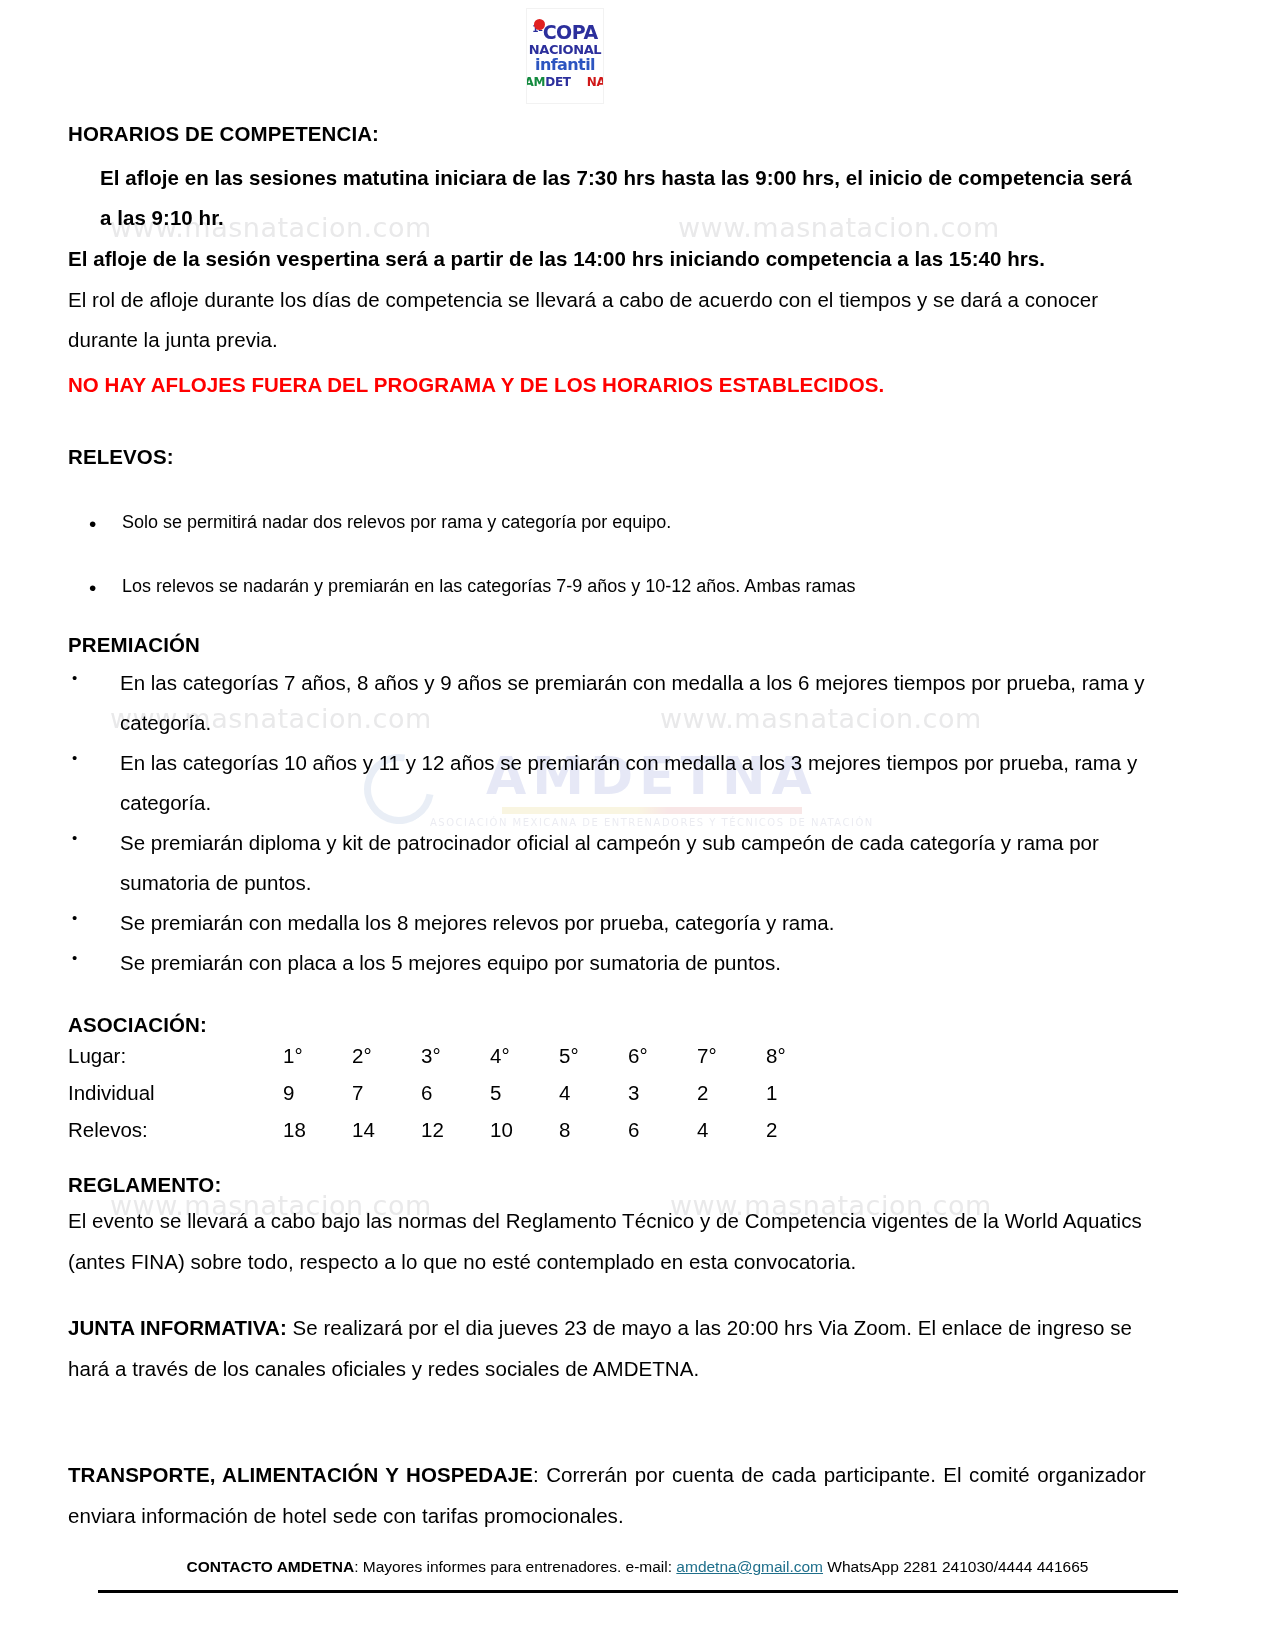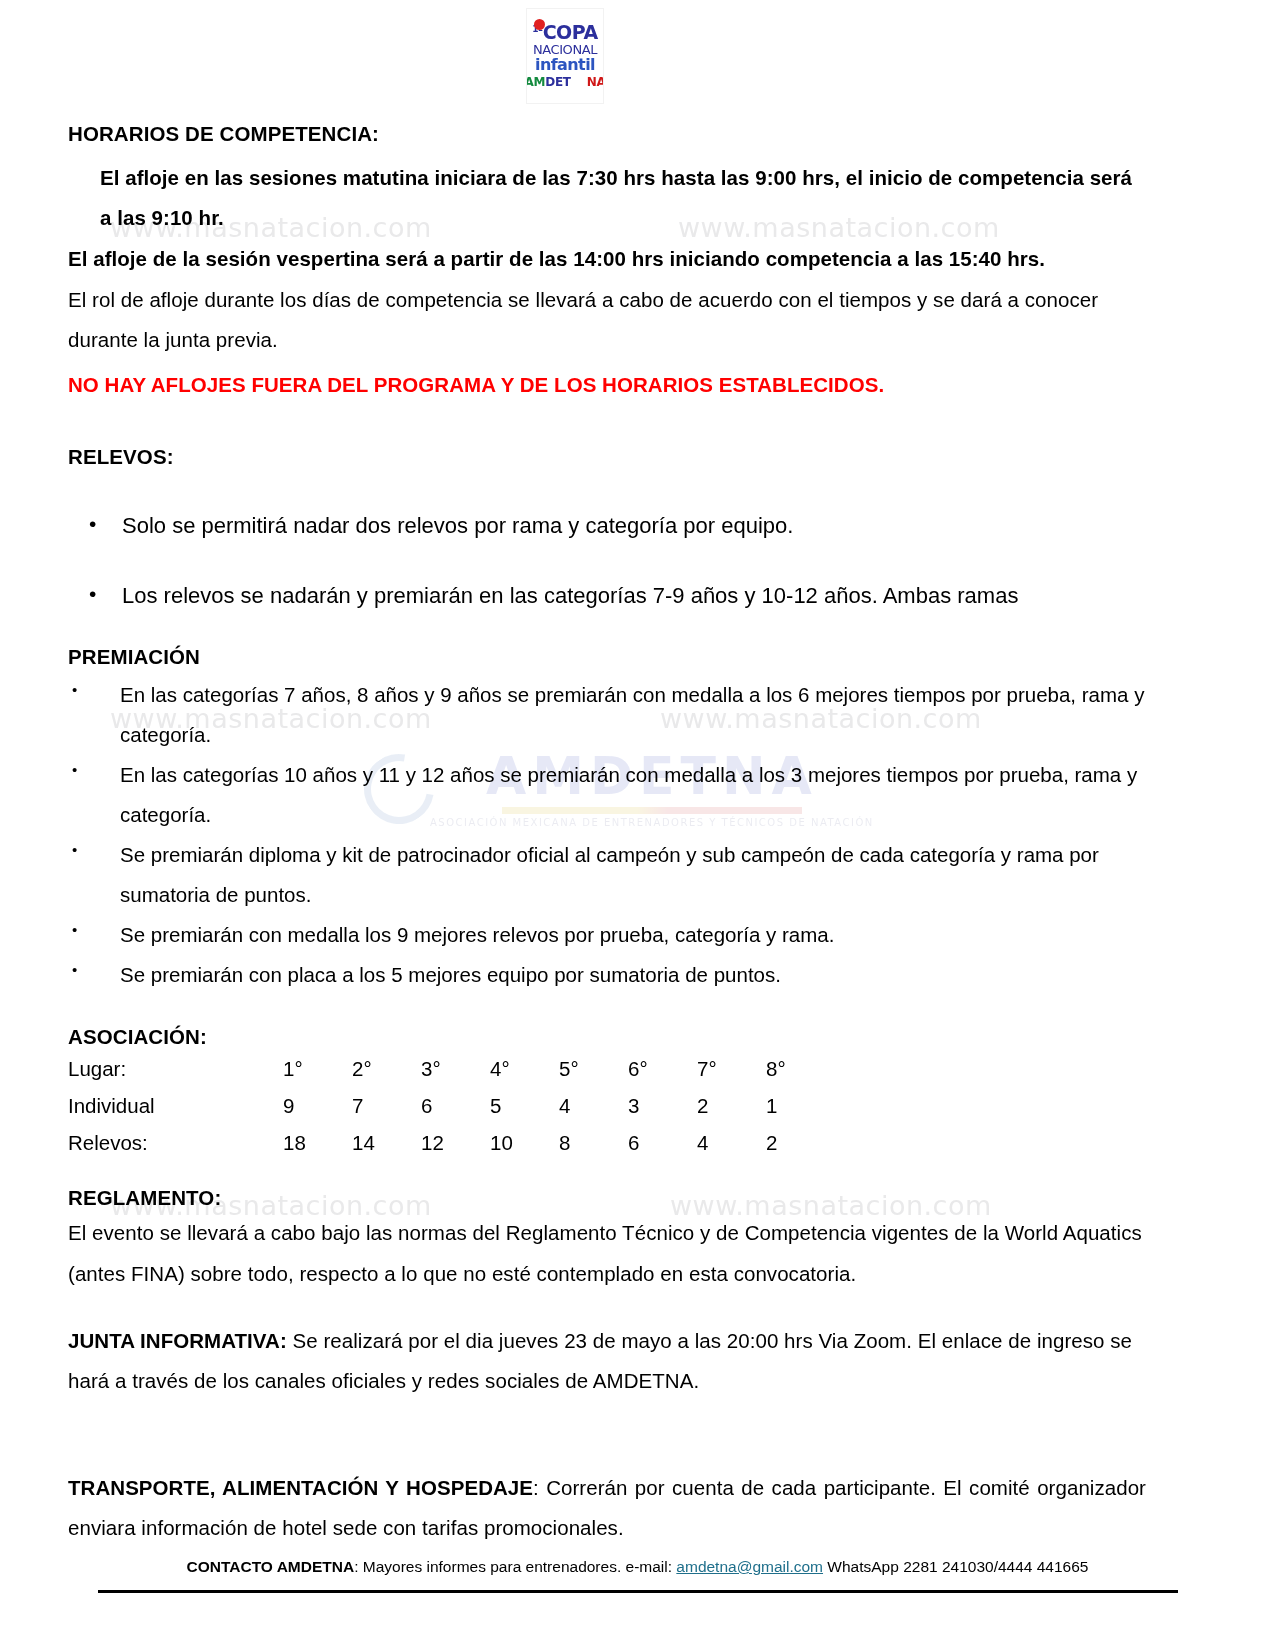--- a/index.html
+++ b/index.html
@@ -115,21 +115,21 @@
     position: absolute;
     left: 2px;
     top: -4px;
     width: 11px;
     height: 11px;
     background: #e02020;
     border-radius: 50%;
   }
   .logo-line2 {
     font-family: "DejaVu Sans", sans-serif;
-    font-weight: normal;
+    font-weight: bold;
     font-size: 13px;
     color: #2c2f9c;
     letter-spacing: -0.4px;
     line-height: 1.05;
   }
   .logo-line3 {
     font-family: "DejaVu Sans", sans-serif;
     font-weight: bold;
     font-size: 16px;
     color: #2c55c0;
@@ -191,21 +191,21 @@
   .spacer-lg { height: 40px; }
   .spacer-xl { height: 66px; }
 
   ul.bullets {
     list-style: none;
     margin: 0;
     padding: 0;
   }
   ul.bullets li {
     position: relative;
-    font-size: 22px;
+    font-size: 18px;
     line-height: 1.55;
     padding-left: 54px;
     margin-bottom: 14px;
     margin-top: 36px;
   }
   ul.bullets li::before {
     content: "\2022";
     position: absolute;
     left: 21px;
     top: -1px;
@@ -320,21 +320,21 @@
       <li>Los relevos se nadarán y premiarán en las categorías 7-9 años y 10-12 años. Ambas ramas</li>
     </ul>
 
     <div class="spacer-sm"></div>
 
     <h2 class="h-bold">PREMIACIÓN</h2>
     <div class="dashlist" style="margin-top:2px;">
       <div class="dash-item">En las categorías 7 años, 8 años y 9 años se premiarán con medalla a los 6 mejores tiempos por prueba, rama y categoría.</div>
       <div class="dash-item">En las categorías 10 años y 11 y 12 años se premiarán con medalla a los 3 mejores tiempos por prueba, rama y categoría.</div>
       <div class="dash-item">Se premiarán diploma y kit de patrocinador oficial al campeón y sub campeón de cada categoría y rama por sumatoria de puntos.</div>
-      <div class="dash-item">Se premiarán con medalla los 9 mejores relevos por prueba, categoría y rama.</div>
+      <div class="dash-item">Se premiarán con medalla los 8 mejores relevos por prueba, categoría y rama.</div>
       <div class="dash-item">Se premiarán con placa a los 5 mejores equipo por sumatoria de puntos.</div>
     </div>
 
     <div class="spacer-md"></div>
 
     <h2 class="h-bold">ASOCIACIÓN:</h2>
     <table class="scoring">
       <tbody>
         <tr>
           <td class="rowlabel">Lugar:</td>

